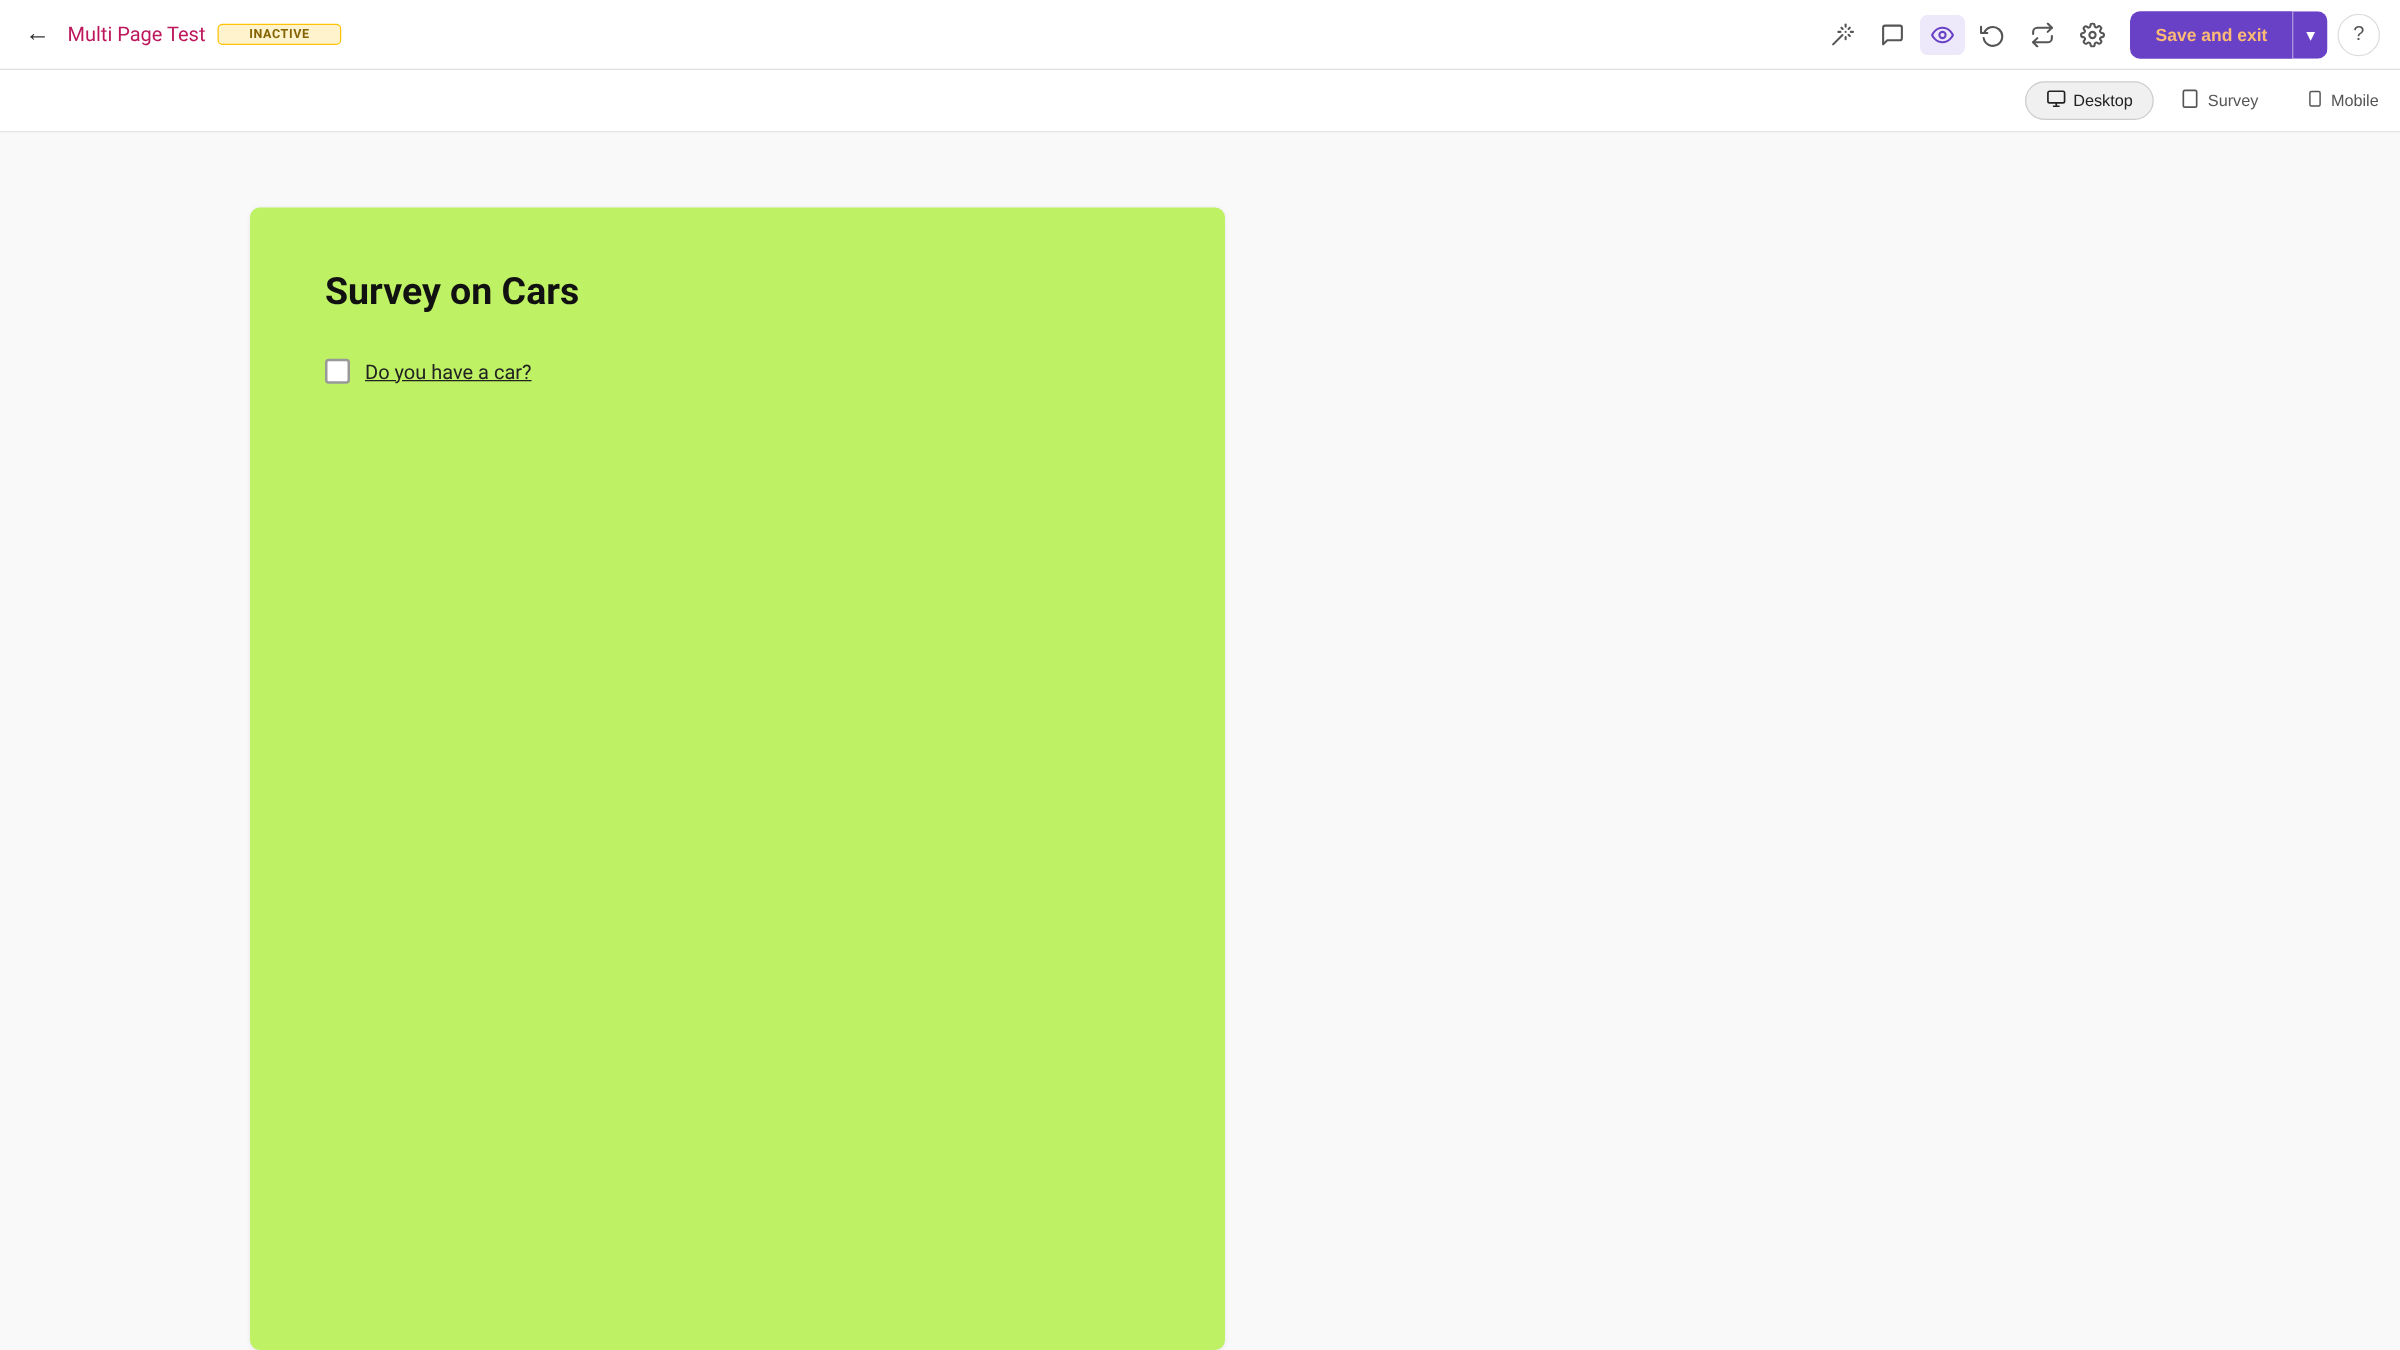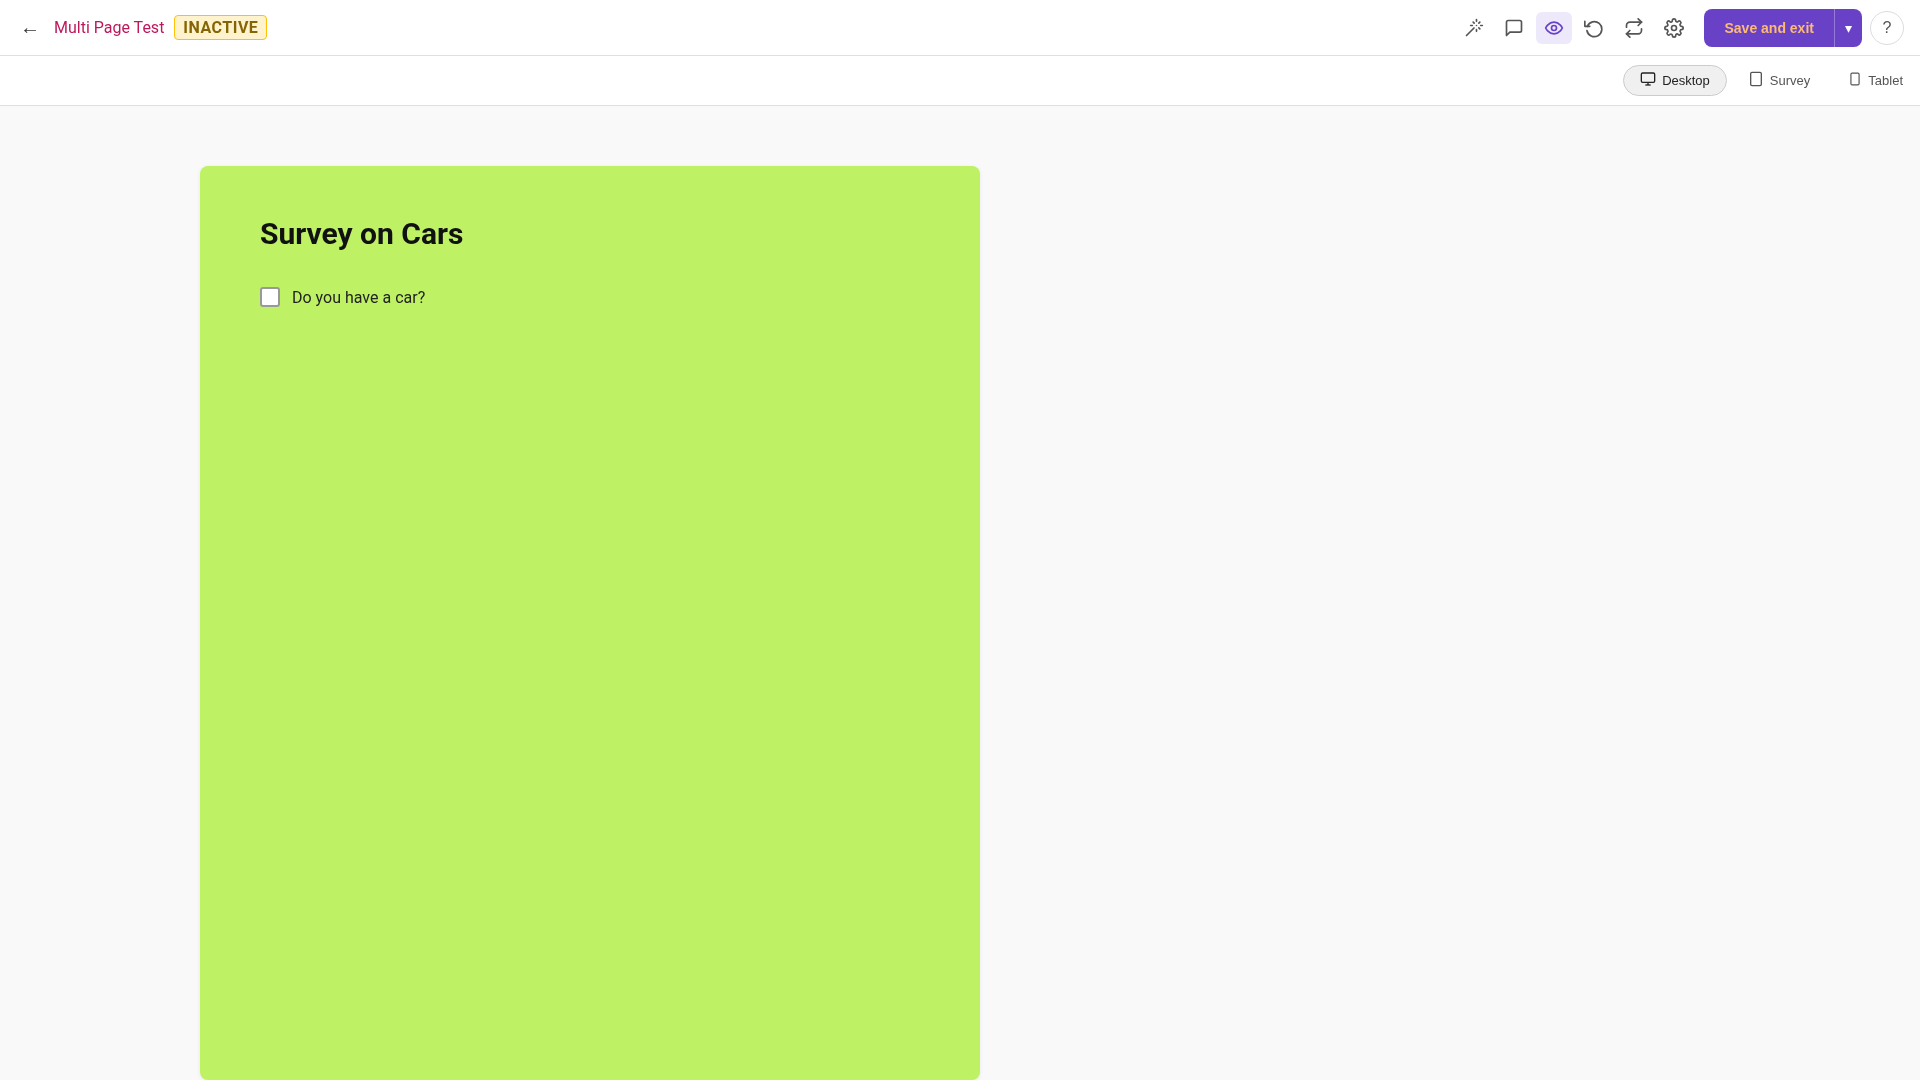--- a/index.html
+++ b/index.html
@@ -34,22 +34,22 @@
     .page-title {
       font-size: 16px;
       font-weight: 400;
       color: #be185d;
     }
     .status-badge {
       background: #fff3cd;
       color: #856404;
       border: 1px solid #ffc107;
       border-radius: 4px;
-      padding: 2px 8px;
-      font-size: 16px;
+      padding: 2px 24px;
+      font-size: 10px;
       font-weight: 700;
       letter-spacing: 0.5px;
     }
     .header-center {
       display: flex;
       align-items: center;
       gap: 4px;
     }
     .header-icon-btn {
       background: none;
@@ -177,20 +177,21 @@
       border-radius: 3px;
       flex-shrink: 0;
       background: #fff;
       cursor: pointer;
       appearance: none;
       -webkit-appearance: none;
     }
     .question-label {
       font-size: 16px;
       color: #222;
+      text-decoration: underline;
     }
     .next-btn-row {
       display: flex;
       justify-content: center;
       margin-top: 10px;
     }
     .next-btn {
       background: #4a7ed0;
       color: #ffffff;
       border: none;
@@ -292,21 +293,21 @@
     </span>
     <span>Survey</span>
   </button>
   <button class="device-btn">
     <span>
       <svg width="14" height="16" viewBox="0 0 24 24" fill="none" stroke="currentColor" stroke-width="2">
           <rect x="5" y="2" width="14" height="20" rx="2"></rect>
           <line x1="12" y1="18" x2="12" y2="18"></line>
         </svg>
     </span>
-    <span>Tablet</span>
+    <span>Mobile</span>
   </button>
 </div>
 
 <div class="main-content">
   <div class="survey-container">
     <h1 class="survey-title">Survey on Cars</h1>
 
     <div class="question-row">
       <input type="checkbox" class="question-checkbox" style="">
       <label class="question-label">Do you have a car?</label>

